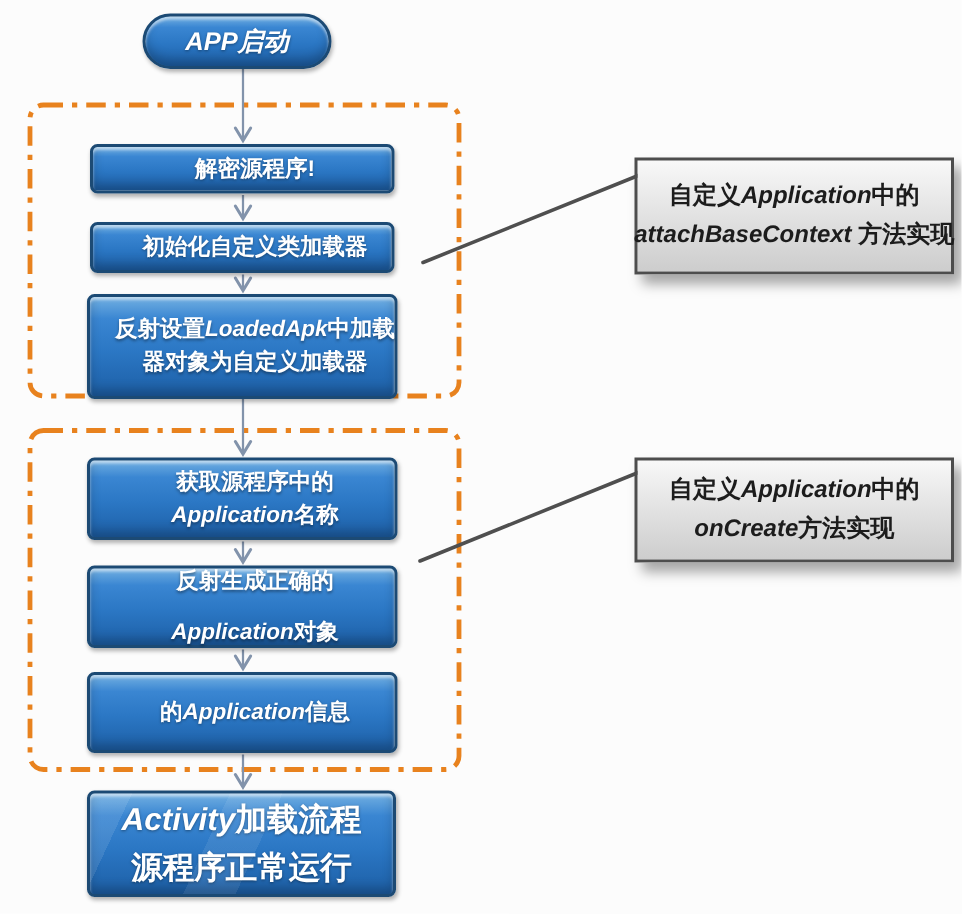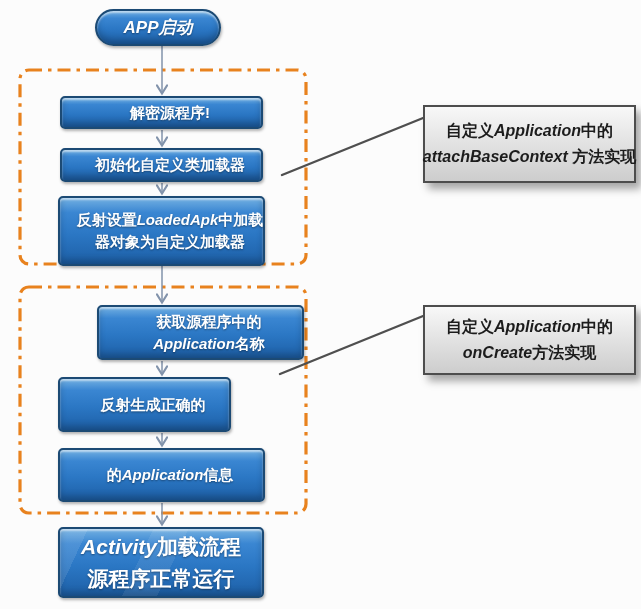--- a/index.html
+++ b/index.html
@@ -11,22 +11,22 @@
         box-sizing:border-box;text-align:center;color:#ffffff;font-weight:bold;
         text-shadow:0 1px 2px rgba(0,0,0,0.4);}
   .blue{background:linear-gradient(180deg,#72b0e2 0%,#3a86d2 22%,#2b77c4 55%,#1d5fa6 100%);
         border:2px solid #1c4a74;border-radius:5px;
         box-shadow:inset 0 2px 2px rgba(255,255,255,0.55), inset 0 -4px 7px rgba(0,0,0,0.22), 1px 2px 3px rgba(0,0,0,0.3);}
   .start{left:95px;top:9px;width:126px;height:37px;border-radius:19px;font-size:17px;font-style:italic;}
   .step{font-size:15px;line-height:1.45;padding-left:17px;}
   .step1{left:60px;top:96px;width:203px;height:33px;}
   .step2{left:60px;top:148px;width:203px;height:34px;}
   .step3{left:58px;top:196px;width:207px;height:70px;}
-  .step4{left:58px;top:305px;width:207px;height:55px;margin-left:39px;}
-  .step5{left:58px;top:377px;width:173px;height:55px;gap:12px;}
+  .step4{left:58px;top:305px;width:207px;height:55px;}
+  .step5{left:58px;top:377px;width:207px;height:55px;gap:12px;}
   .step6{left:58px;top:448px;width:207px;height:54px;}
   .end{left:58px;top:527px;width:206px;height:71px;font-size:21px;line-height:1.5;}
   .end::after{content:"";position:absolute;inset:0;border-radius:4px;
         background:linear-gradient(115deg,rgba(255,255,255,0.10) 0 12%,rgba(255,255,255,0) 12% 40%,rgba(255,255,255,0.08) 40% 55%,rgba(255,255,255,0) 55%);}
 
   .note{position:absolute;display:flex;flex-direction:column;justify-content:center;align-items:center;
         box-sizing:border-box;text-align:center;color:#1c1c1c;font-weight:bold;font-size:16px;line-height:1.6;
         background:linear-gradient(180deg,#f8f8f8 0%,#e4e4e4 45%,#cdcdcd 100%);
         border:2px solid #4d4d4d;box-shadow:5px 6px 8px rgba(0,0,0,0.35);}
   .note1{left:423px;top:105px;width:213px;height:78px;}
@@ -76,20 +76,21 @@
       <div class="tline"><span>反射设置</span><em>LoadedApk</em><span>中加载</span></div>
       <div class="tline"><span>器对象为自定义加载器</span></div>
     </div>
 
   <div class="node blue step step4">
       <div class="tline"><span>获取源程序中的</span></div>
       <div class="tline"><em>Application</em><span>名称</span></div>
     </div>
   <div class="node blue step step5">
       <div class="tline"><span>反射生成正确的</span></div>
+      <div class="tline"><em>Application</em><span>对象</span></div>
     </div>
   <div class="node blue step step6">
       <div class="tline"><span>的</span><em>Application</em><span>信息</span></div>
     </div>
 
   <div class="node blue end">
       <div class="tline"><em>Activity</em><span>加载流程</span></div>
       <div class="tline"><span>源程序正常运行</span></div>
     </div>
 

